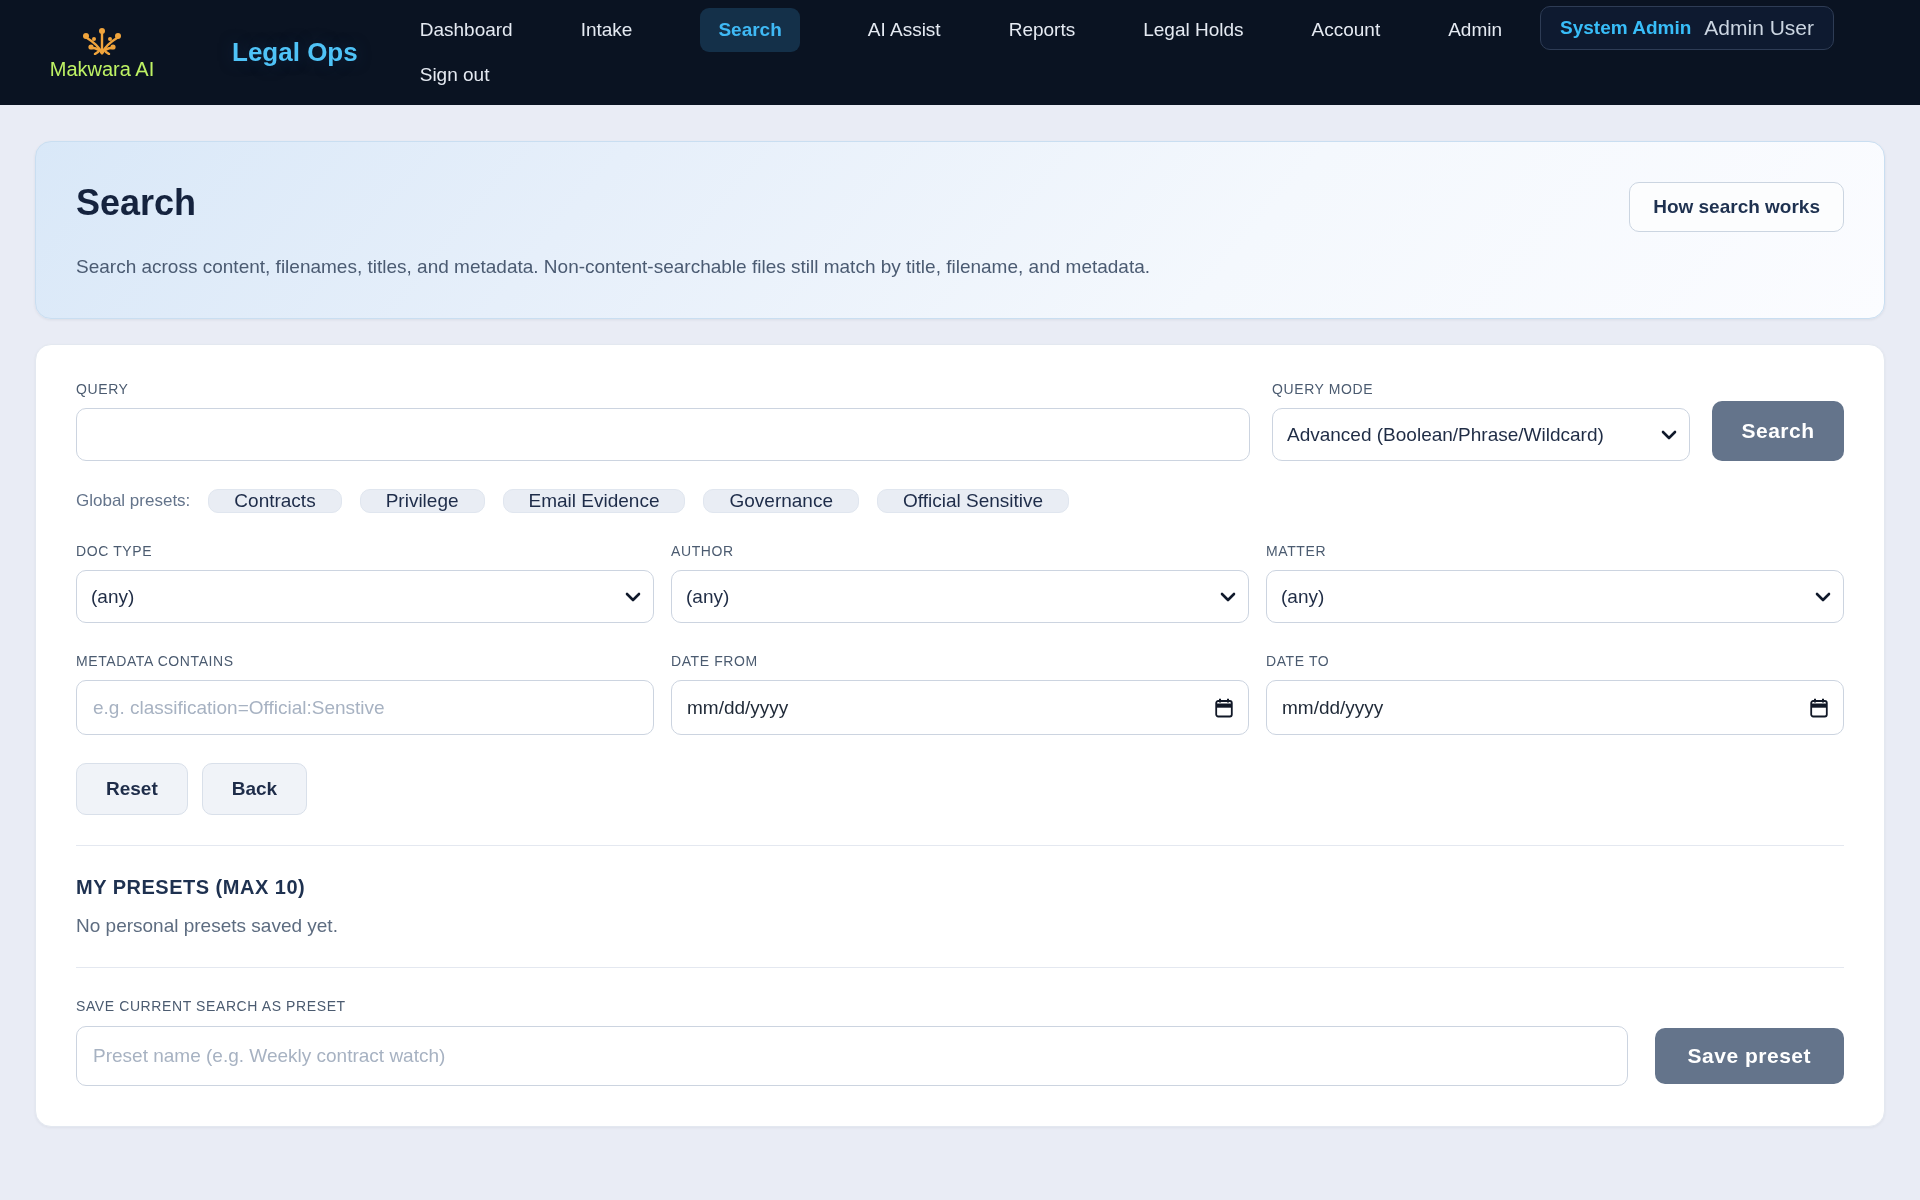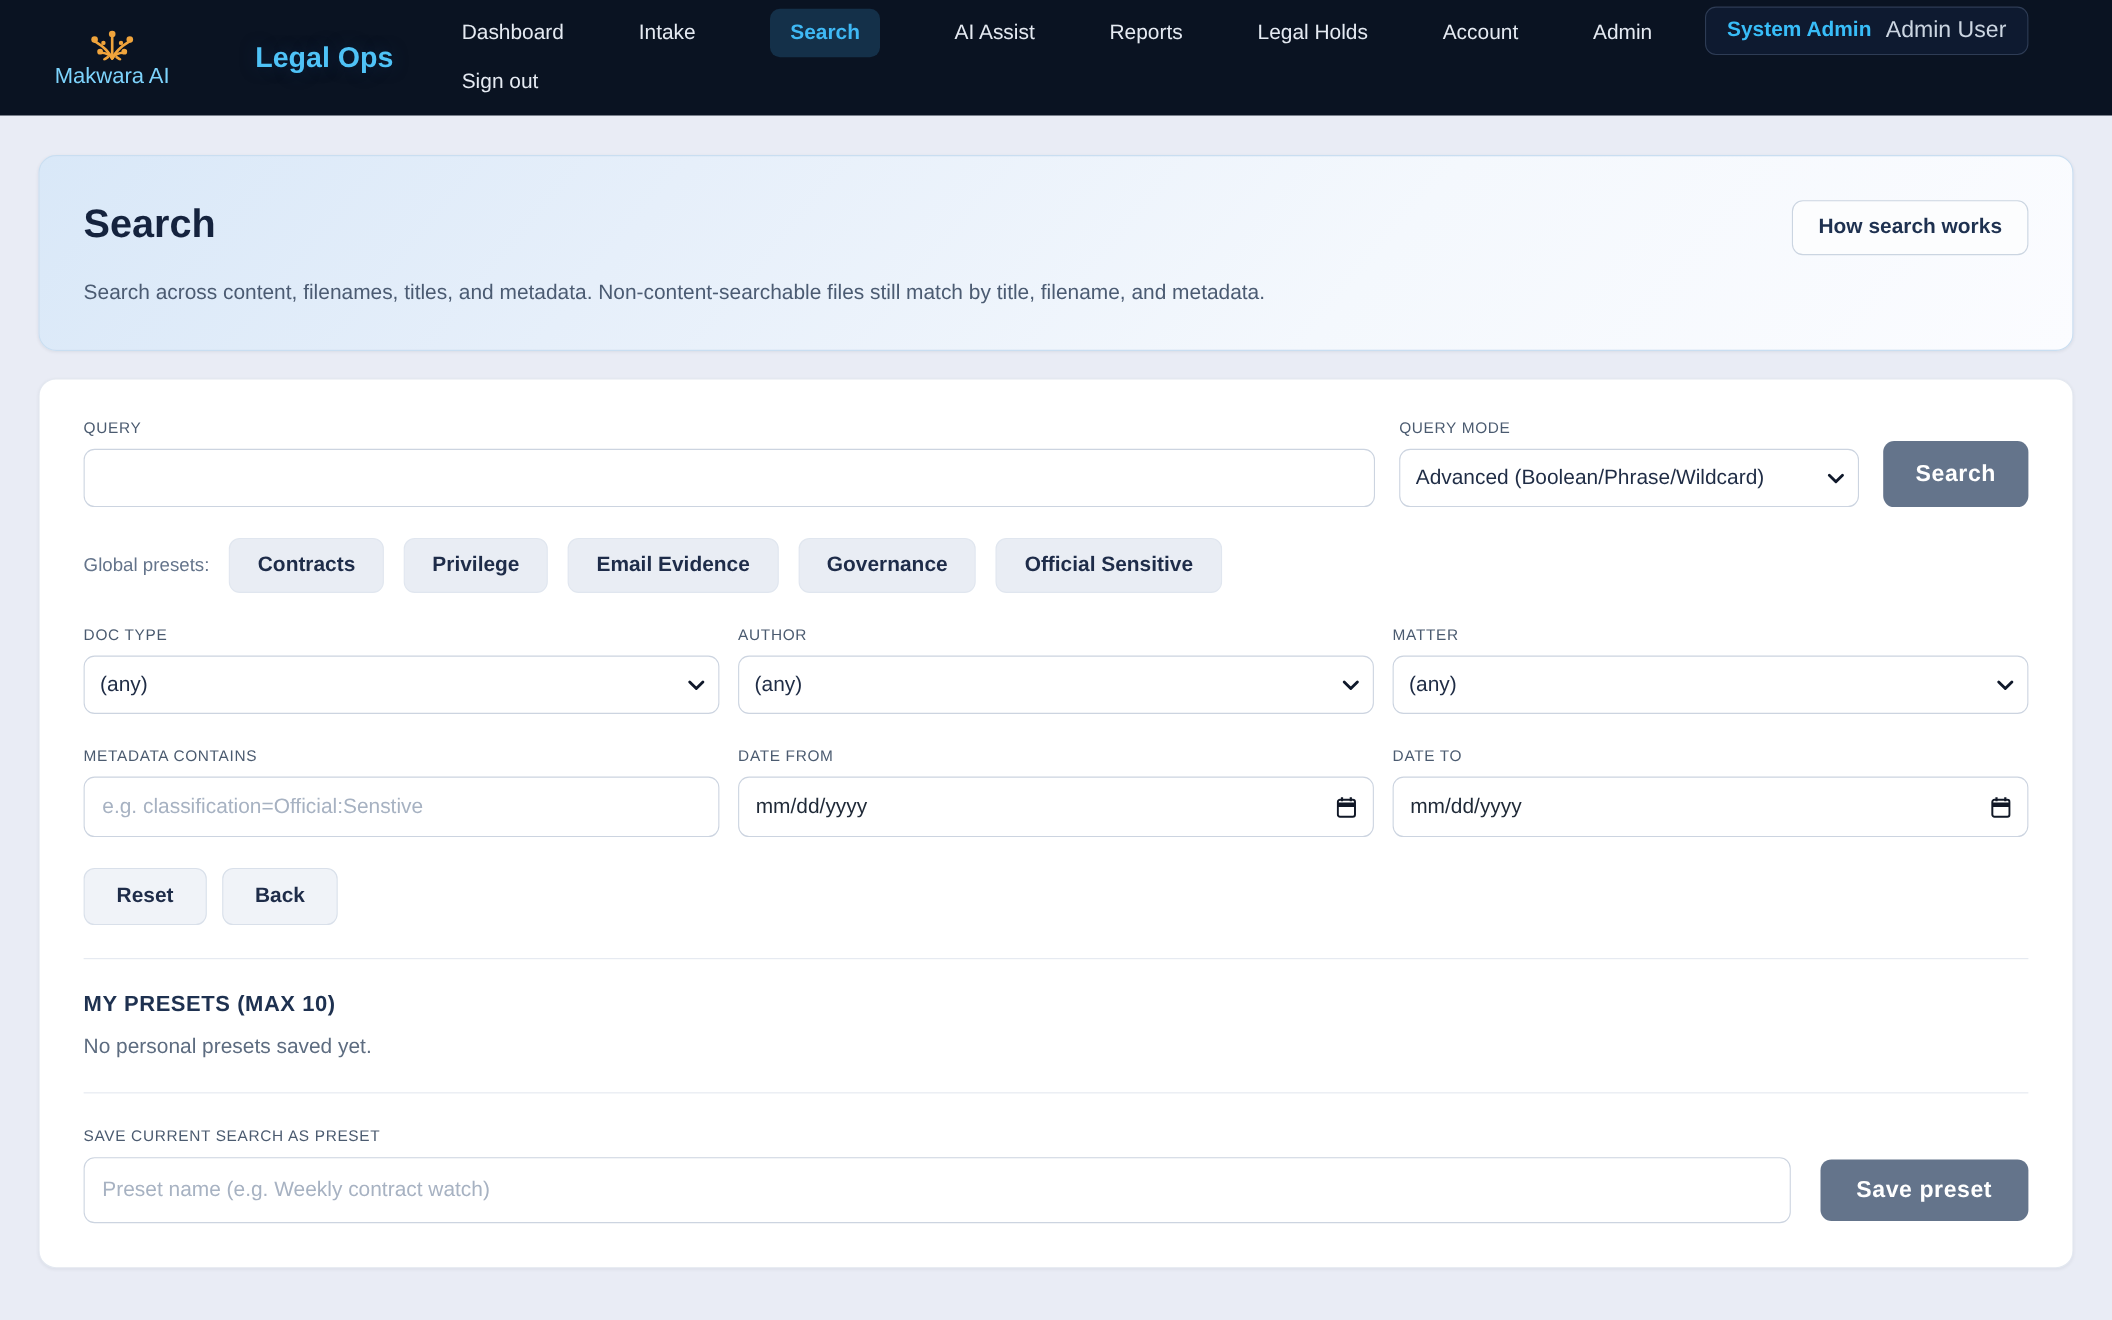--- a/index.html
+++ b/index.html
@@ -2,28 +2,28 @@
 <html><head>
 <meta charset="utf-8">
 <style>
   * { margin:0; padding:0; box-sizing:border-box; }
   html,body { width:1920px; height:1200px; overflow:hidden; }
   body { background:#e9ecf5; font-family:"Liberation Sans", sans-serif; }
 
   
   .topbar { background:#0a1322; height:105px; position:relative; display:flex; color:#e5eaf2; }
   .brand { margin-left:36px; width:132px; display:flex; flex-direction:column; align-items:center; justify-content:center; cursor:pointer; }
-  .brand-name { color:#7dd3fc; font-size:20px; margin-top:3px; white-space:nowrap;text-align:right; }
+  .brand-name { color:#bef264; font-size:20px; margin-top:3px; white-space:nowrap;text-align:right; }
   .app-name { align-self:center; margin-left:64px; color:#4fc3f7; font-size:26px; font-weight:bold; white-space:nowrap; text-shadow:0 0 14px rgba(17,36,64,.9); }
   .nav-col { margin-left:40px; display:flex; flex-direction:column; }
   .nav-row1 { display:flex; align-items:center; gap:46px; height:60px; font-size:19px; }
   .nav-link { color:#e5eaf2; cursor:pointer; white-space:nowrap;margin-left:22px; }
   .nav-link.active { background:#143049; color:#3fb9f5; padding:11px 18px; border-radius:9px; font-weight:bold; }
   .nav-row2 { font-size:19px; margin-top:4px; }
-  .user-badge { position:absolute; top:6px; right:76px; height:44px; display:flex; align-items:center; gap:13px; padding:0 19px; border:1px solid #2e3c55; border-radius:10px; background:#0e1a30; }
+  .user-badge { position:absolute; top:6px; right:86px; height:44px; display:flex; align-items:center; gap:13px; padding:0 19px; border:1px solid #2e3c55; border-radius:10px; background:#0e1a30; }
   .user-role { color:#38bdf8; font-weight:bold; font-size:19px; }
   .user-name { color:#cbd5e1; font-size:21px; }
 
   
   .page { padding:36px 35px 0; }
 
   .hero-card { border-radius:16px; border:1px solid #c9def1; padding:40px 40px 40px;
     background:linear-gradient(130deg,#d9e8f8 0%,#e6effa 30%,#f4f8fd 65%,#fbfcff 100%);
     box-shadow:0 1px 3px rgba(15,23,42,.07); }
   .hero-head { display:flex; justify-content:space-between; align-items:flex-start; }
@@ -42,21 +42,21 @@
   .query-grid { display:grid; grid-template-columns:1fr 418px 132px; column-gap:22px; align-items:end; }
   .text-input { width:100%; height:53px; border:1.6px solid #ccd4e0; border-radius:10px; font-size:19px; padding:16px 16px; color:#1e293b; background:#fff; font-family:inherit; }
   .text-input::placeholder { color:#a7b2c2; }
   .select-wrap { position:relative; }
   .select-wrap select { width:100%; height:53px; border:1.6px solid #ccd4e0; border-radius:10px; font-size:19px; padding:0 42px 0 14px; color:#1f2c45; background:#fff; appearance:none; -webkit-appearance:none; font-family:inherit; cursor:pointer; }
   .chev { position:absolute; right:13px; top:50%; transform:translateY(-50%); pointer-events:none; color:#10192b; display:flex; }
   .search-btn { height:60px; background:#64748b; color:#fff; font-weight:bold; font-size:21px; border:none; border-radius:10px; letter-spacing:.5px; cursor:pointer; font-family:inherit; }
 
   .presets-row { margin-top:28px; display:flex; align-items:center; gap:18px; }
   .presets-label { font-size:17px; color:#64748b; }
-  .preset-pill { background:#e9edf4; border:1px solid #e0e6ef; border-radius:10px; padding:13px 25px; font-size:19px; font-weight:bold; color:#1e2c49; cursor:pointer; font-family:inherit; white-space:nowrap; }
+  .preset-pill { background:#e9edf4; border:1px solid #e0e6ef; border-radius:10px; padding:0 25px; font-size:19px; font-weight:normal; color:#1e2c49; cursor:pointer; font-family:inherit; white-space:nowrap; }
 
   .filters-grid { margin-top:30px; display:grid; grid-template-columns:repeat(3,1fr); gap:30px 17px; }
   .date-input { display:flex; align-items:center; justify-content:space-between; height:55px; border:1.6px solid #ccd4e0; border-radius:10px; padding:0 15px; font-size:19px; color:#1f2937; background:#fff; cursor:text; }
   .meta-input { height:55px; }
 
   .actions-row { margin-top:28px; display:flex; gap:14px; }
   .ghost-btn { background:#f0f3f8; border:1px solid #d9e0ea; border-radius:10px; padding:14px 29px; font-size:19px; font-weight:bold; color:#1e2c49; cursor:pointer; font-family:inherit; }
 
   .divider { height:1px; background:#e4e8f0; margin:30px 0; }
   .section-heading { font-size:20px; font-weight:bold; color:#1e3150; letter-spacing:.5px; }

